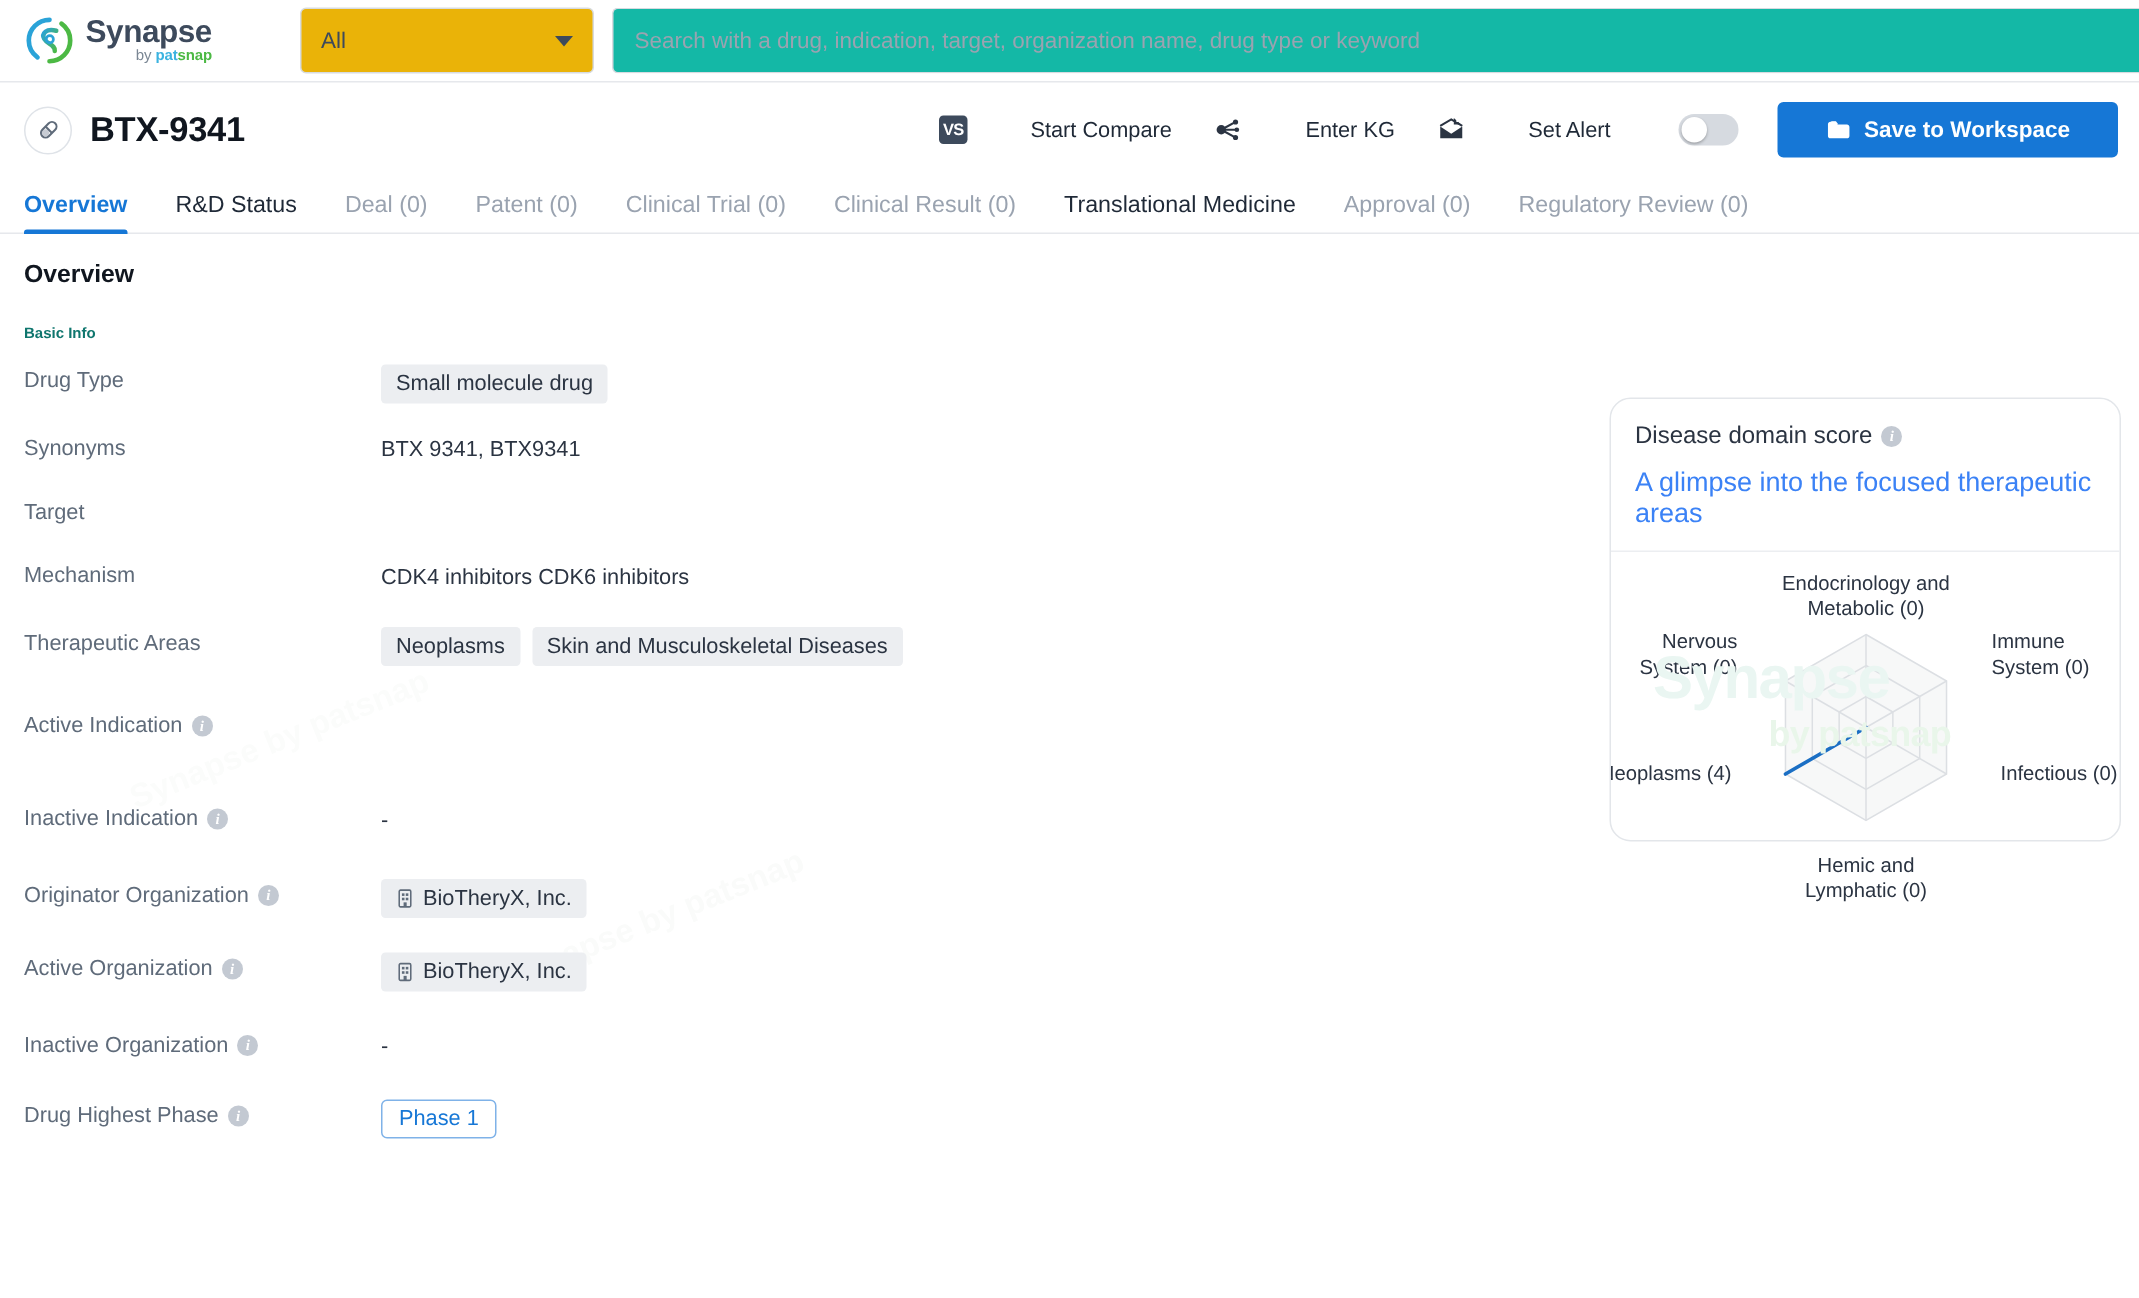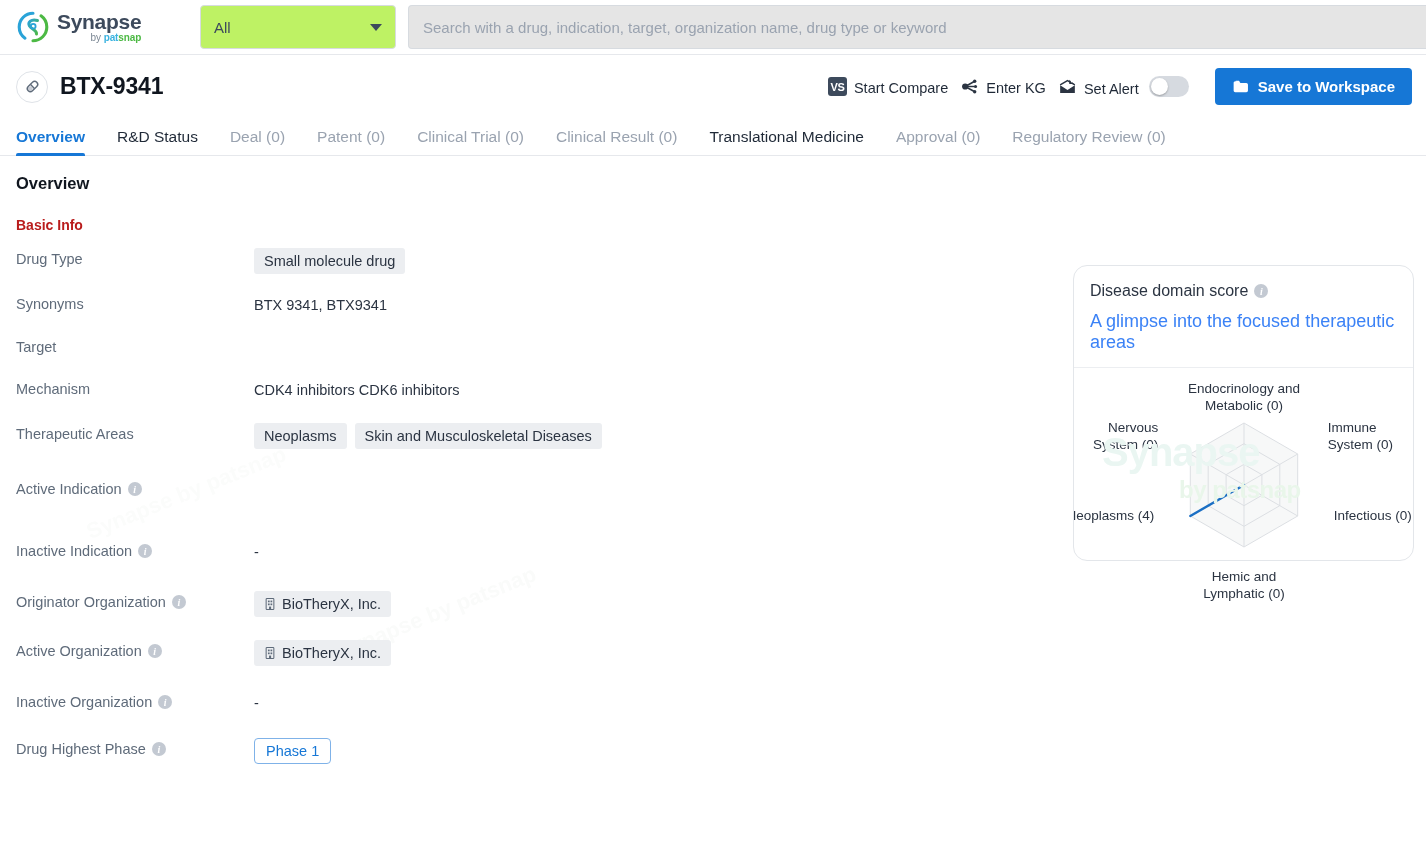--- a/index.html
+++ b/index.html
@@ -31,32 +31,32 @@
     text-align: right; margin-top: 1px; letter-spacing: -0.1px;
   }
   .logo-sub .by { color: #7b8794; font-weight: 400; }
   .logo-sub .pat { color: #3bb3e0; }
   .logo-sub .snap { color: #4cb944; }
 
   .select-box {
     margin-left: 26px; width: 196px; height: 44px;
     border: 1px solid #d7dbe0; border-radius: 4px;
     display: flex; align-items: center; justify-content: space-between;
-    padding: 0 13px; background: #bef264; cursor: pointer;
+    padding: 0 13px; background: #eab308; cursor: pointer;
   }
   .select-box .sel-val { font-size: 15px; color: #3d4a5c; }
   .caret {
     width: 0; height: 0; border-left: 6px solid transparent;
     border-right: 6px solid transparent; border-top: 7px solid #3d4a5c;
   }
   .search-box {
     margin-left: 12px; flex: 1; height: 44px; margin-right: 0;
     border: 1px solid #d7dbe0; border-radius: 4px;
     display: flex; align-items: center; padding: 15px 14px;
-    background: #e5e5e5; border-right: none; border-radius: 4px 0 0 4px;
+    background: #14b8a6; border-right: none; border-radius: 4px 0 0 4px;
   }
   .search-box input {
     border: none; outline: none; width: 100%; font-size: 15px;
     color: #3d4a5c; font-family: "Liberation Sans", sans-serif;
     background: transparent;
   }
   .search-box input::placeholder { color: #9aa3b0; }
 
   
   .drughead {
@@ -67,42 +67,42 @@
     width: 32px; height: 32px; border-radius: 50%;
     border: 1px solid #dfe3e8; display: flex;
     align-items: center; justify-content: center; flex: none;
   }
   .drug-title {
     font-size: 23px; font-weight: 700; color: #10161f;
     margin-left: 12px; letter-spacing: -0.2px;
   }
   .head-actions { margin-left: auto; display: flex; align-items: center; }
   .act {
-    display: flex; align-items: flex-end; font-size: 14.5px;
-    color: #1f2937; margin-left: 12px; cursor: pointer; white-space: nowrap;
+    display: flex; align-items: center; font-size: 14.5px;
+    color: #1f2937; margin-left: 28px; cursor: pointer; white-space: nowrap; gap: 35px;
   }
   .act .ico { margin-right: 7px; display: flex; align-items: center; }
   .vs-badge {
     width: 19px; height: 19px; border-radius: 3px; background: #3d4a5c;
     color: #fff; font-size: 11px; font-weight: 700; display: flex;
     align-items: center; justify-content: center; letter-spacing: -0.5px;
   }
   .toggle {
     width: 40px; height: 21px; border-radius: 11px; background: #d6dae0;
     position: relative; margin-left: 10px; cursor: pointer; flex: none;
   }
   .toggle::after {
     content: ""; position: absolute; left: 2px; top: 2px;
     width: 17px; height: 17px; border-radius: 50%; background: #fff;
     box-shadow: 0 1px 2px rgba(0,0,0,.28);
   }
   .btn-primary {
     margin-left: 26px; height: 37px; background: #1677d6; color: #fff;
     border-radius: 4px; display: flex; align-items: center;
-    padding: 0 17px; font-size: 15px; font-weight: 600; cursor: pointer;
+    padding: 0 32px; font-size: 15px; font-weight: 600; cursor: pointer;
     white-space: nowrap;
   }
   .btn-primary .ico { margin-right: 8px; display: flex; }
 
   
   .tabs {
     position: relative; height: 38px; display: flex; align-items: flex-end;
     padding-left: 16px; border-bottom: 1px solid #e6e8ec;
   }
   .tab {
@@ -113,21 +113,21 @@
   .tab.enabled { color: #1f2937; }
   .tab.active { color: #1677d6; font-weight: 700; }
   .tab.active::after {
     content: ""; position: absolute; left: 0; right: 0; bottom: -1px;
     height: 3px; background: #1677d6; border-radius: 2px 2px 0 0;
   }
 
   
   .body { position: relative; padding: 18px 16px 0 16px; }
   .sec-title { font-size: 16.5px; font-weight: 700; color: #10161f; }
-  .sub-title { font-size: 14px; font-weight: 700; color: #b91c1c; margin-top: 24px; }
+  .sub-title { font-size: 10px; font-weight: 700; color: #0f766e; margin-top: 24px; }
 
   .rows { margin-top: 14px; width: 1040px; }
   .row { display: flex; align-items: flex-start; margin-bottom: 18px; }
   .row-label {
     width: 238px; flex: none; font-size: 14.5px; color: #5f6b7a;
     display: flex; align-items: center; padding-top: 4px;
   }
   .info-i {
     width: 14px; height: 14px; border-radius: 50%; background: #c3c9d2;
     color: #fff; font-size: 10px; font-weight: 700; font-style: italic;

